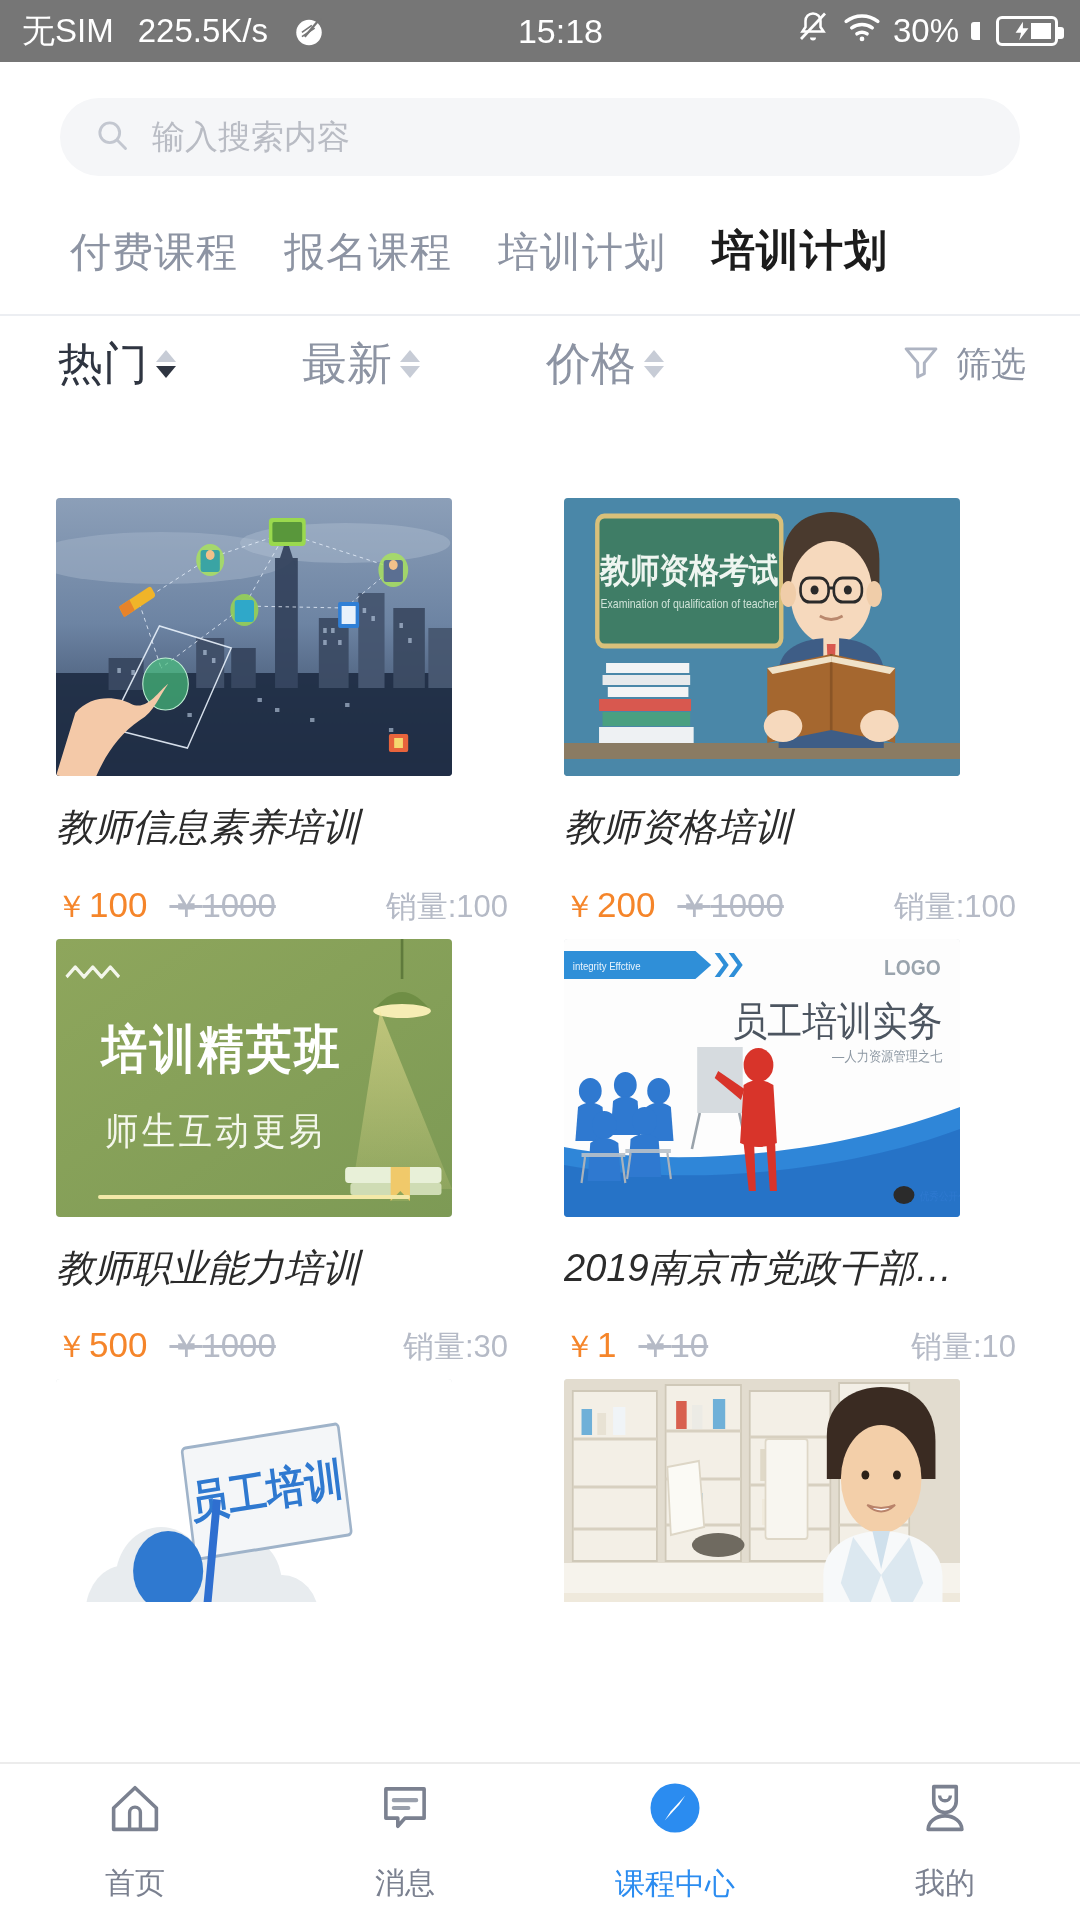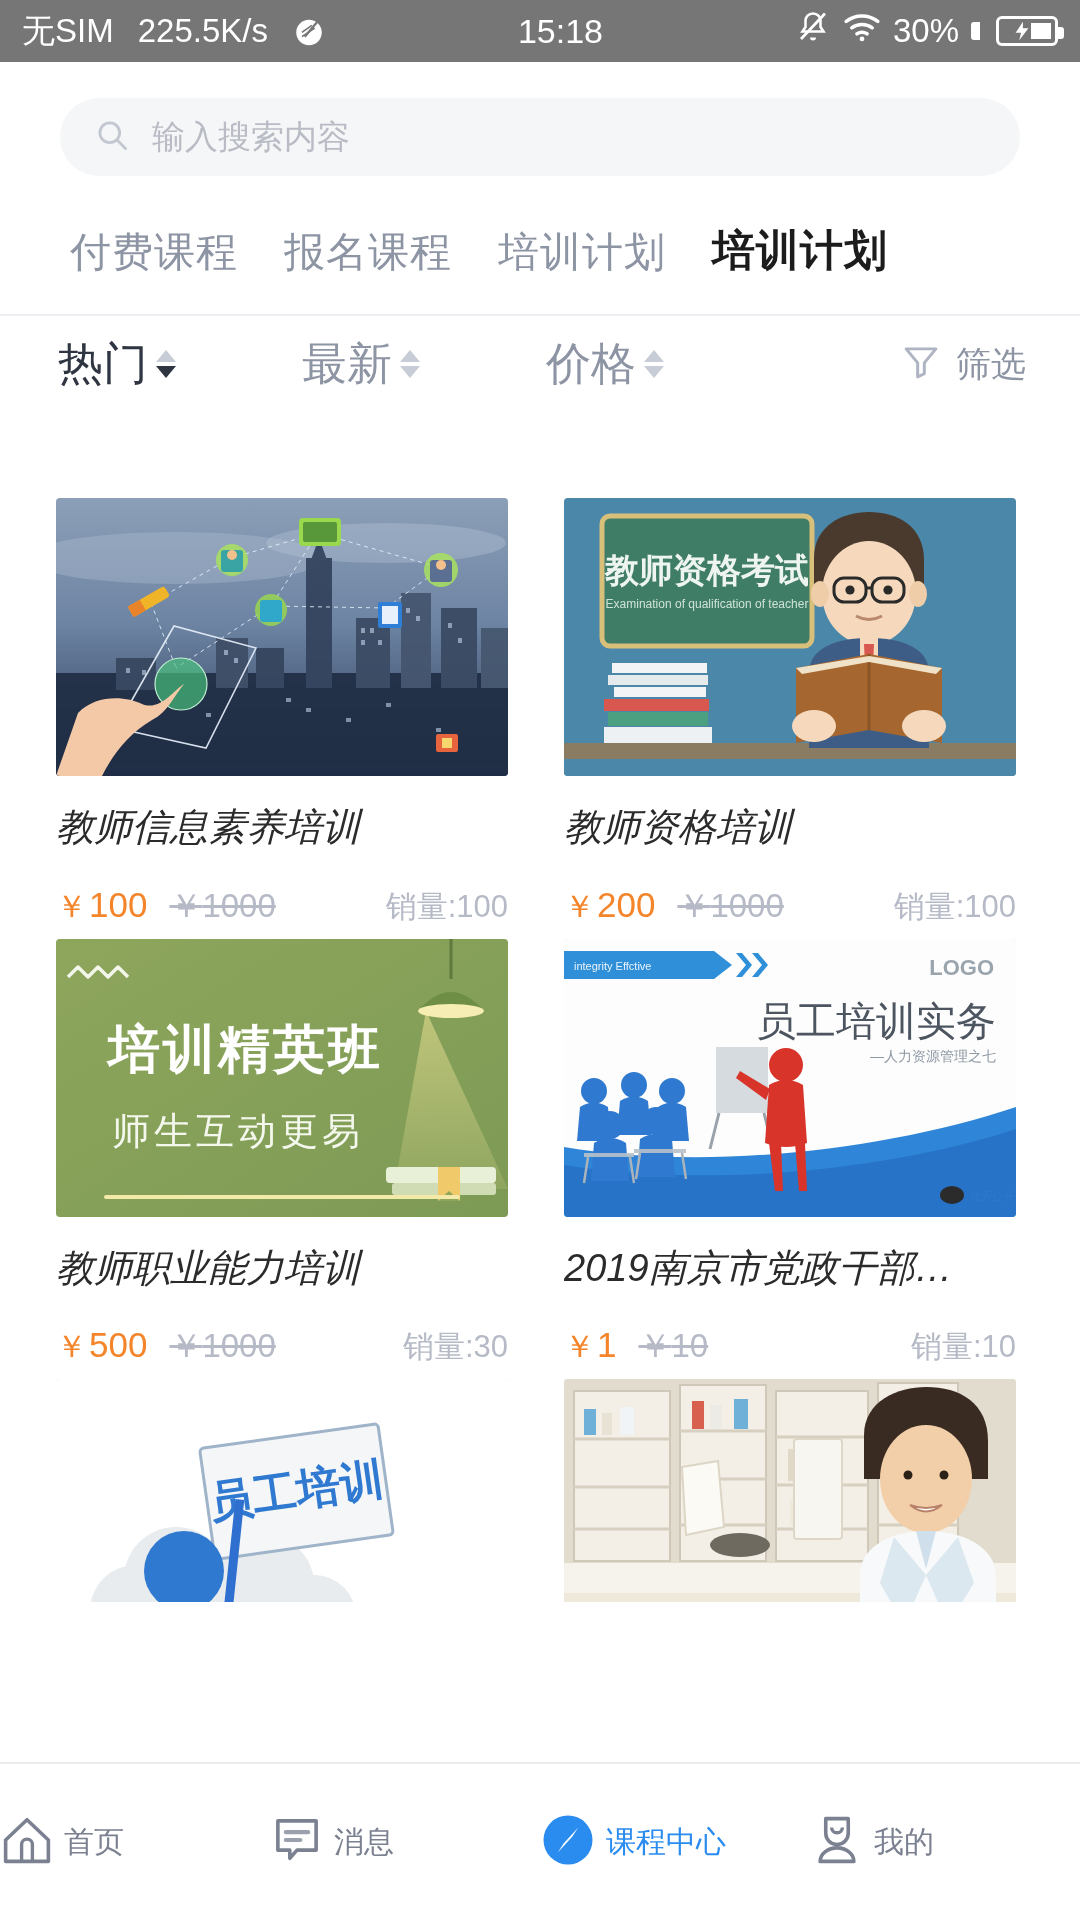--- a/index.html
+++ b/index.html
@@ -68,41 +68,41 @@
   .sort-item.active .ar-dn { border-top-color:#2f3541; }
   .sp1 { width:126px; } .sp2 { width:126px; }
   .filter-group { margin-left:auto; display:flex; align-items:center; gap:14px; }
   .filter-lbl { font-size:35px; color:#8d94a3;text-align:center; }
 
   
   .grid-scroll { background:#fff; height:1190px; overflow:hidden; position:relative; }
   .grid { display:flex; flex-wrap:wrap; padding:86px 56px 0 56px; gap:0 56px; }
   .card { width:452px; margin-bottom:10px; }
   .thumb {
-    width:452px; height:278px; border-radius:4px; overflow:hidden;
+    width:396px; height:278px; border-radius:4px; overflow:hidden;
     position:relative; background:#dfe3e8;
   }
   .thumb svg { display:block; width:100%; height:100%; }
   .card-title {
     font-size:38px; color:#2b2b2b; margin-top:30px; line-height:1.15;
     white-space:nowrap; overflow:hidden; text-overflow:ellipsis;font-style:italic;
   }
   .price-row { display:flex; align-items:baseline; margin-top:34px; }
   .price { color:#f5852a; font-size:35px; }
   .price .yen { font-size:31px; margin-right:2px; }
   .oprice { color:#b5bac6; font-size:33px; margin-left:22px; text-decoration:line-through; }
   .sales { margin-left:auto; color:#b5bac6; font-size:31px; }
 
   
   .tabbar {
     position:absolute; left:0; bottom:0; width:1080px; height:158px;
     background:#fff; border-top:2px solid #ececec;
     display:flex; align-items:center;
   }
-  .nav-item { flex:1; display:flex; flex-direction:row; align-items:center; gap:10px; }
+  .nav-item { flex:1; display:flex; flex-direction:column; align-items:center; gap:24px; }
   .nav-lbl { font-size:30px; color:#7b8190; }
   .nav-item.active .nav-lbl { color:#2b8cf0; }
 </style>
 </head>
 <body>
 
 <div class="phone">
 
   <div class="statusbar">
     <div class="sb-left">

